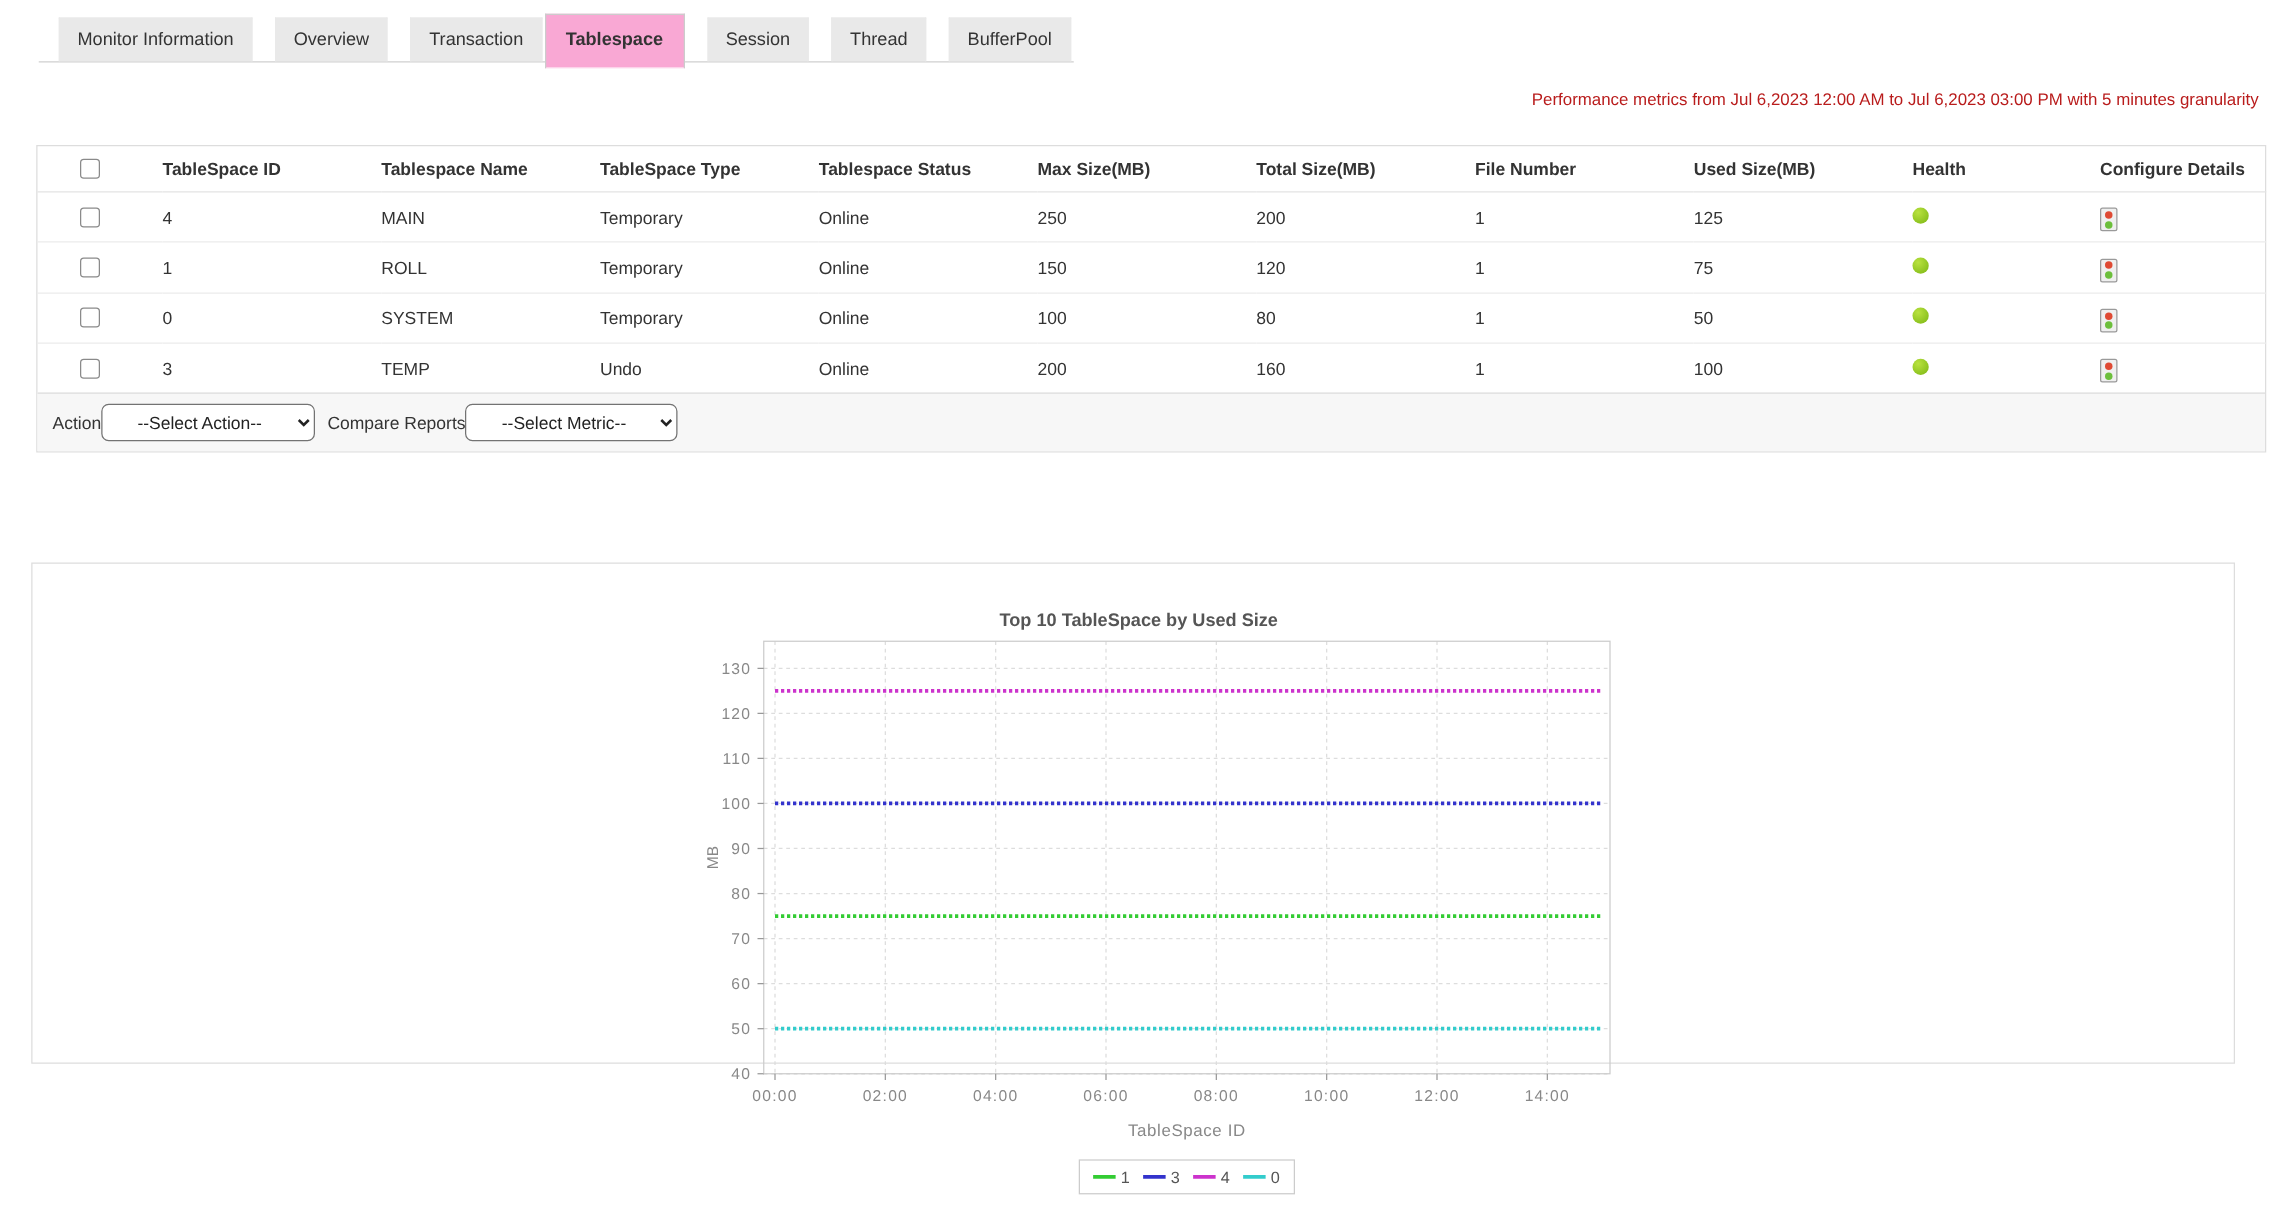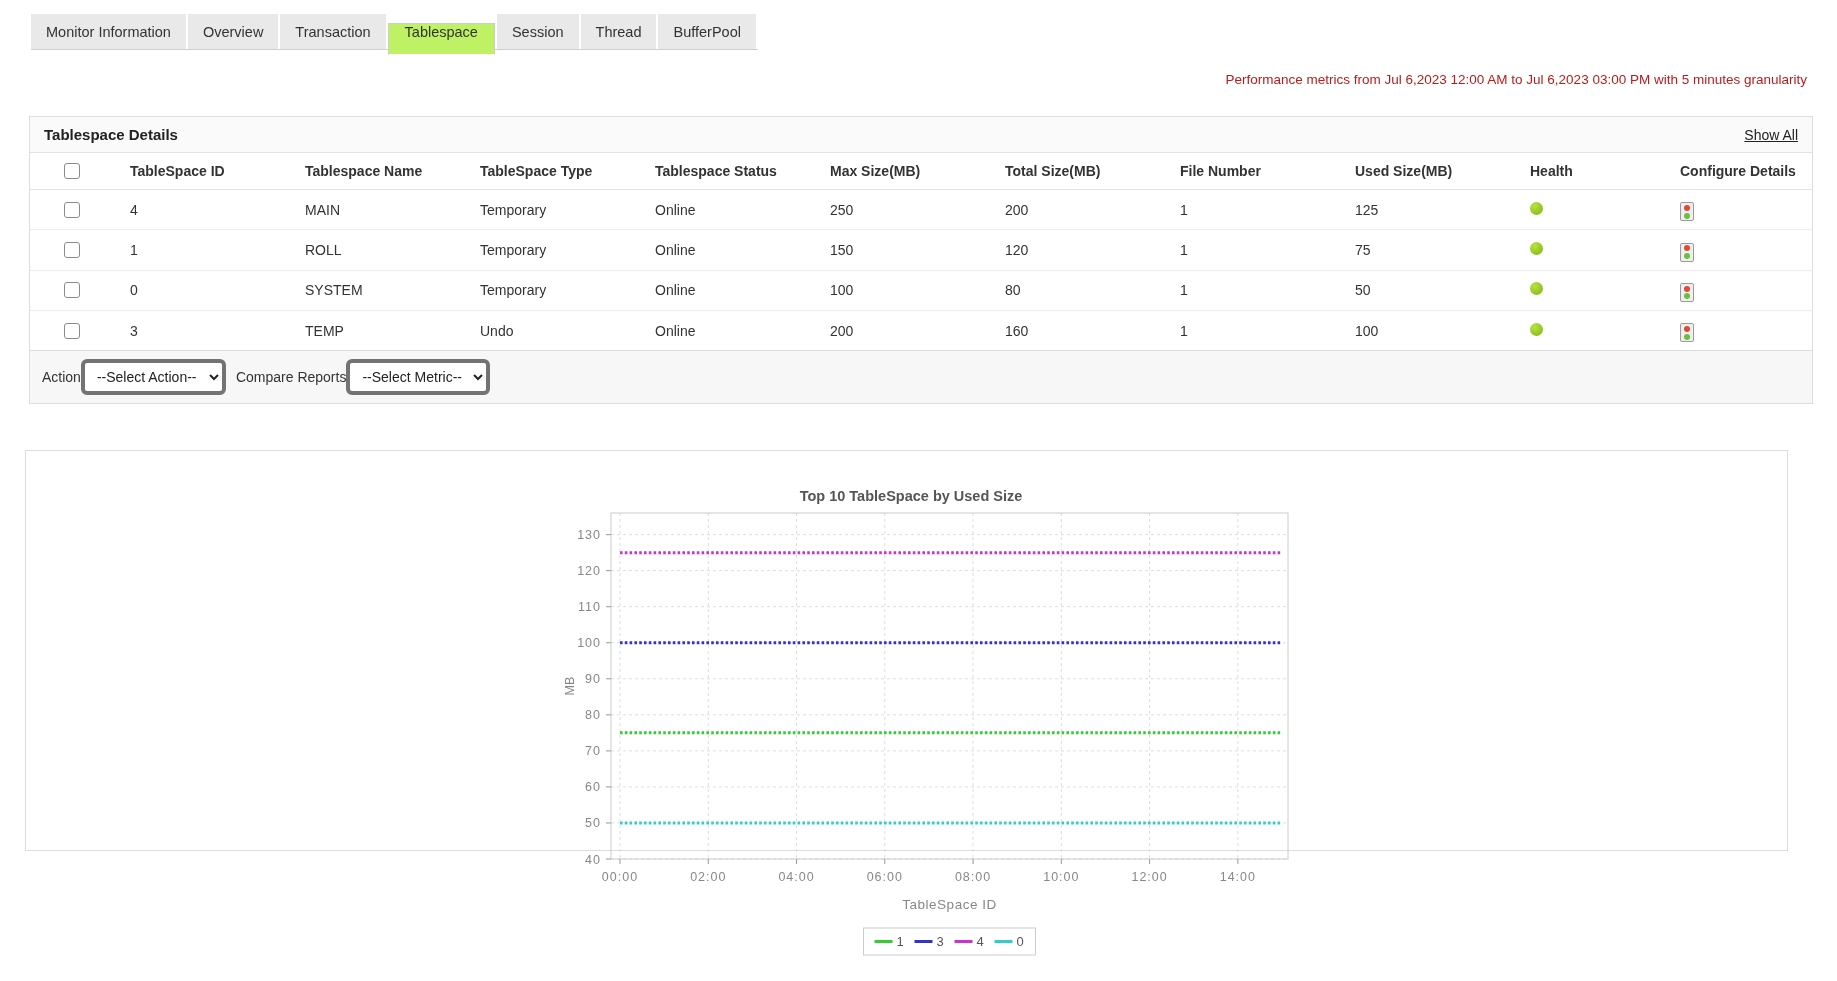--- a/index.html
+++ b/index.html
@@ -7,26 +7,26 @@
   body {
     width:1837px; height:981px;
     font-family:"Liberation Sans", sans-serif;
     color:#333; position:relative; overflow:hidden;
   }
 
   
   .tabbar { display:inline-flex; align-items:flex-end; margin:10px 0 0 31px; border-bottom:1px solid #cfcfcf; }
   .tab {
     background:#e9e9e9; border:1px solid #e9e9e9; border-bottom:none;
-    padding:9px 14px; margin:4px 2px 0 0; font-size:14.5px; color:#333;
+    padding:9px 14px; margin:4px 2px 0 16px; font-size:14.5px; color:#333;
     cursor:pointer; white-space:nowrap;
   }
   .tab.active {
-    background:#bef264; border:1px solid #ccc; border-bottom:1px solid #fff;
-    font-weight:normal; margin:0 2px -6px 0; padding:0 16px 14px;
+    background:#f9a8d4; border:1px solid #ccc; border-bottom:1px solid #fff;
+    font-weight:bold; margin:0 2px -6px 0; padding:12px 16px 14px;
   }
 
   
   .perf-note {
     position:absolute; top:72px; right:30px;
     font-size:13.5px; color:#b91c1c;
   }
 
   
   .panel { position:absolute; left:29px; width:1784px; border:1px solid #ddd; background:#fff; }
@@ -67,21 +67,21 @@
   .alarm-icon .r { width:6px; height:6px; border-radius:50%; background:#df4a34; }
   .alarm-icon .g { width:6px; height:6px; border-radius:50%; background:#6cbf3c; }
 
   .action-bar {
     display:flex; align-items:center; 
     background:#f7f7f7; border-top:1px solid #ddd; padding:8px 12px;
   }
   .action-bar label { font-size:14px; color:#333; }
   .action-bar select {
     font-family:"Liberation Sans", sans-serif; font-size:14px; color:#222;
-    padding:5px 8px; border:4px solid #737373; border-radius:6px; background:#fff; cursor:pointer;
+    padding:5px 24px; border:1px solid #737373; border-radius:6px; background:#fff; cursor:pointer;
   }
   .gap { width:10px; }
 
   
   .chart-panel { top:450px; height:401px; width:1763px; left:25px; }
 </style>
 </head>
 <body>
 
 
@@ -95,24 +95,20 @@
   <div class="tab">Session</div>
   <div class="tab">Thread</div>
   <div class="tab">BufferPool</div>
 </div>
 
 
 <div class="perf-note">Performance metrics from Jul 6,2023 12:00 AM to Jul 6,2023 03:00 PM with 5 minutes granularity</div>
 
 
 <div class="panel table-panel">
-  <div class="panel-header">
-    <span class="panel-title">Tablespace Details</span>
-    <a class="show-all">Show All</a>
-  </div>
 
   <table class="ts">
     <colgroup>
       <col class="col-chk">
         <col class="col-std">
         <col class="col-std">
         <col class="col-std">
         <col class="col-std">
       <col class="col-std">
         <col class="col-std">

